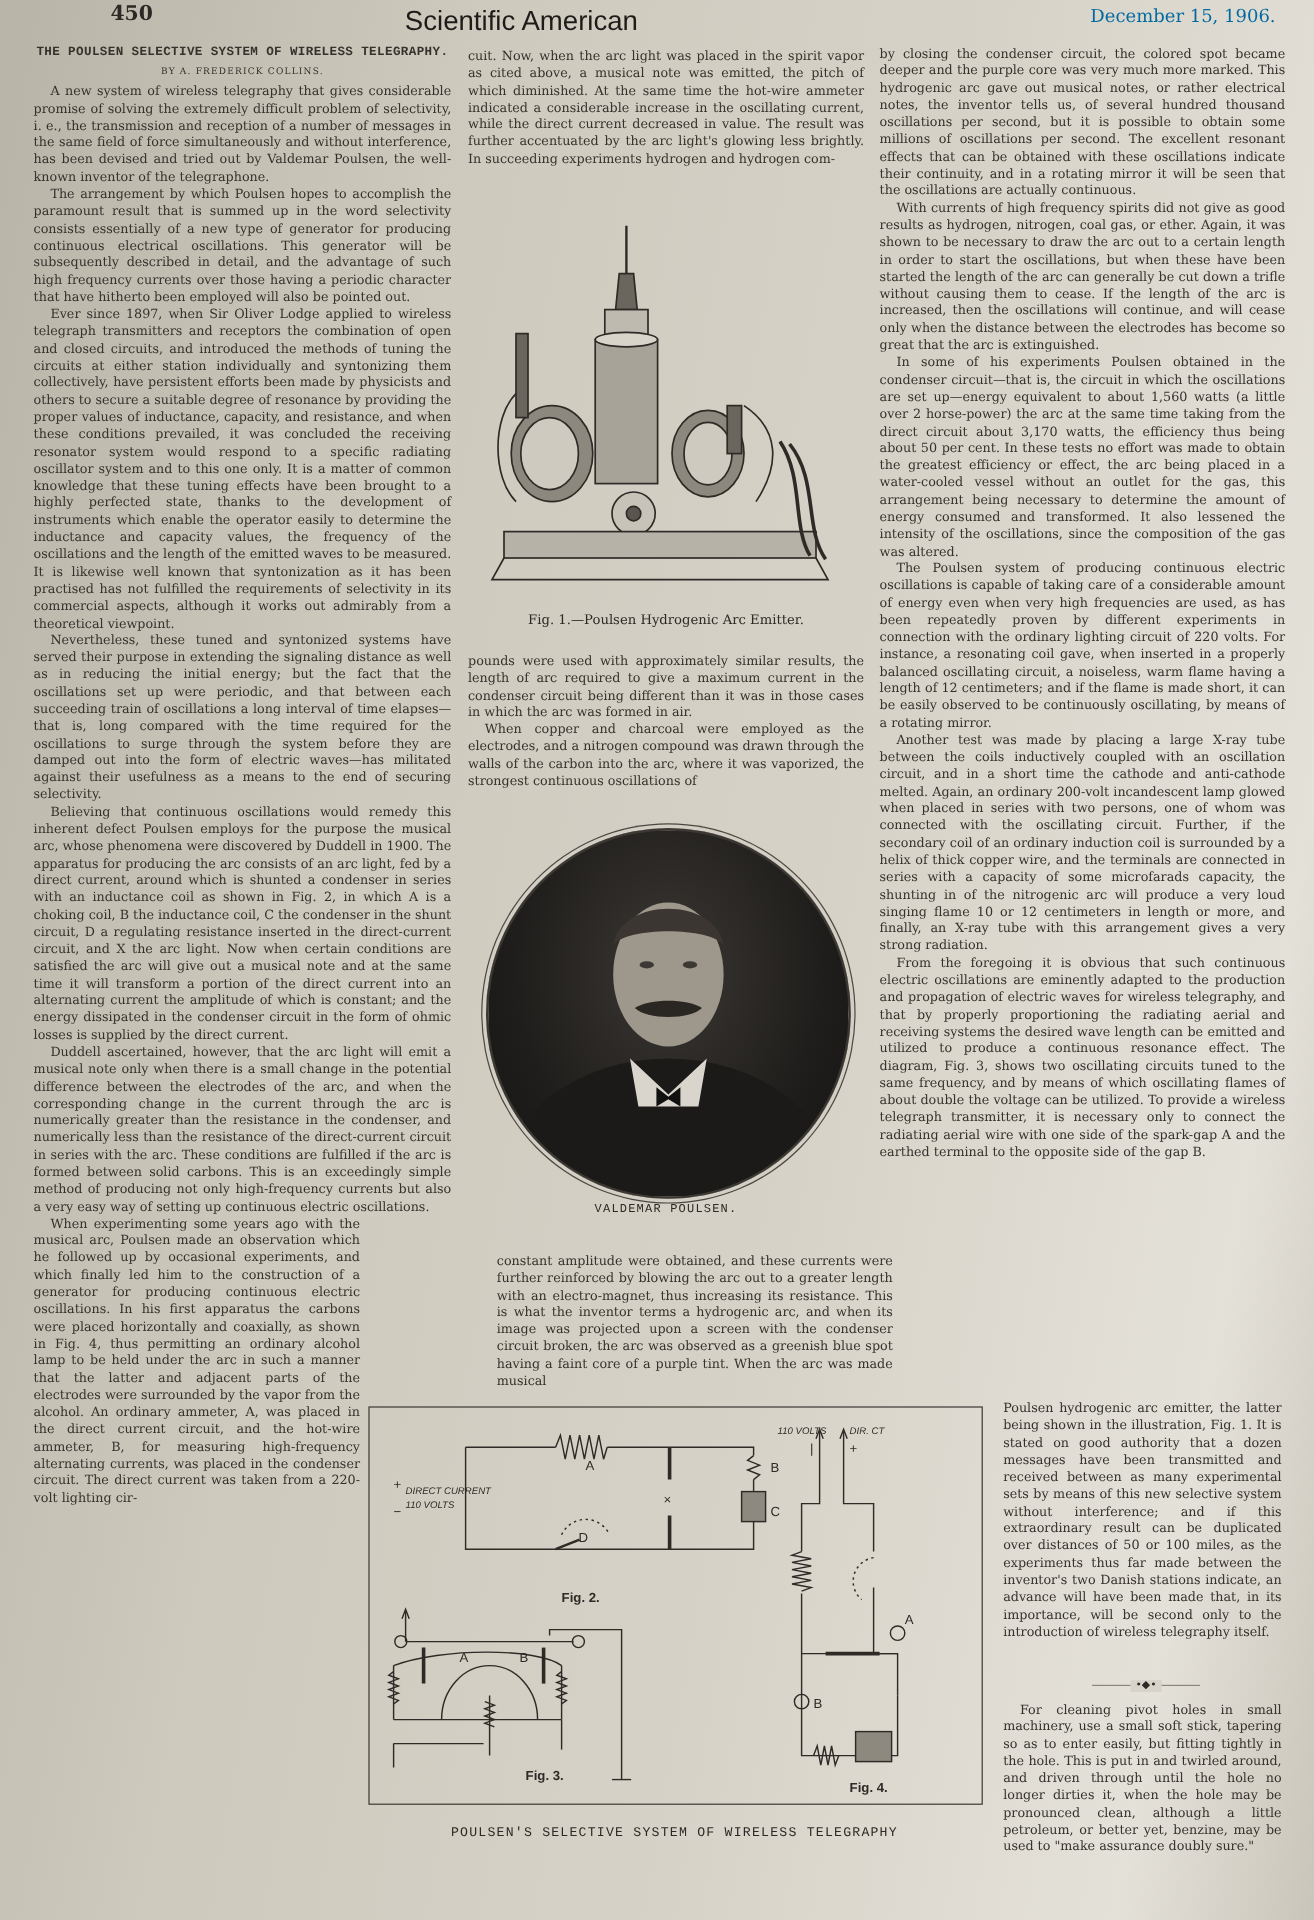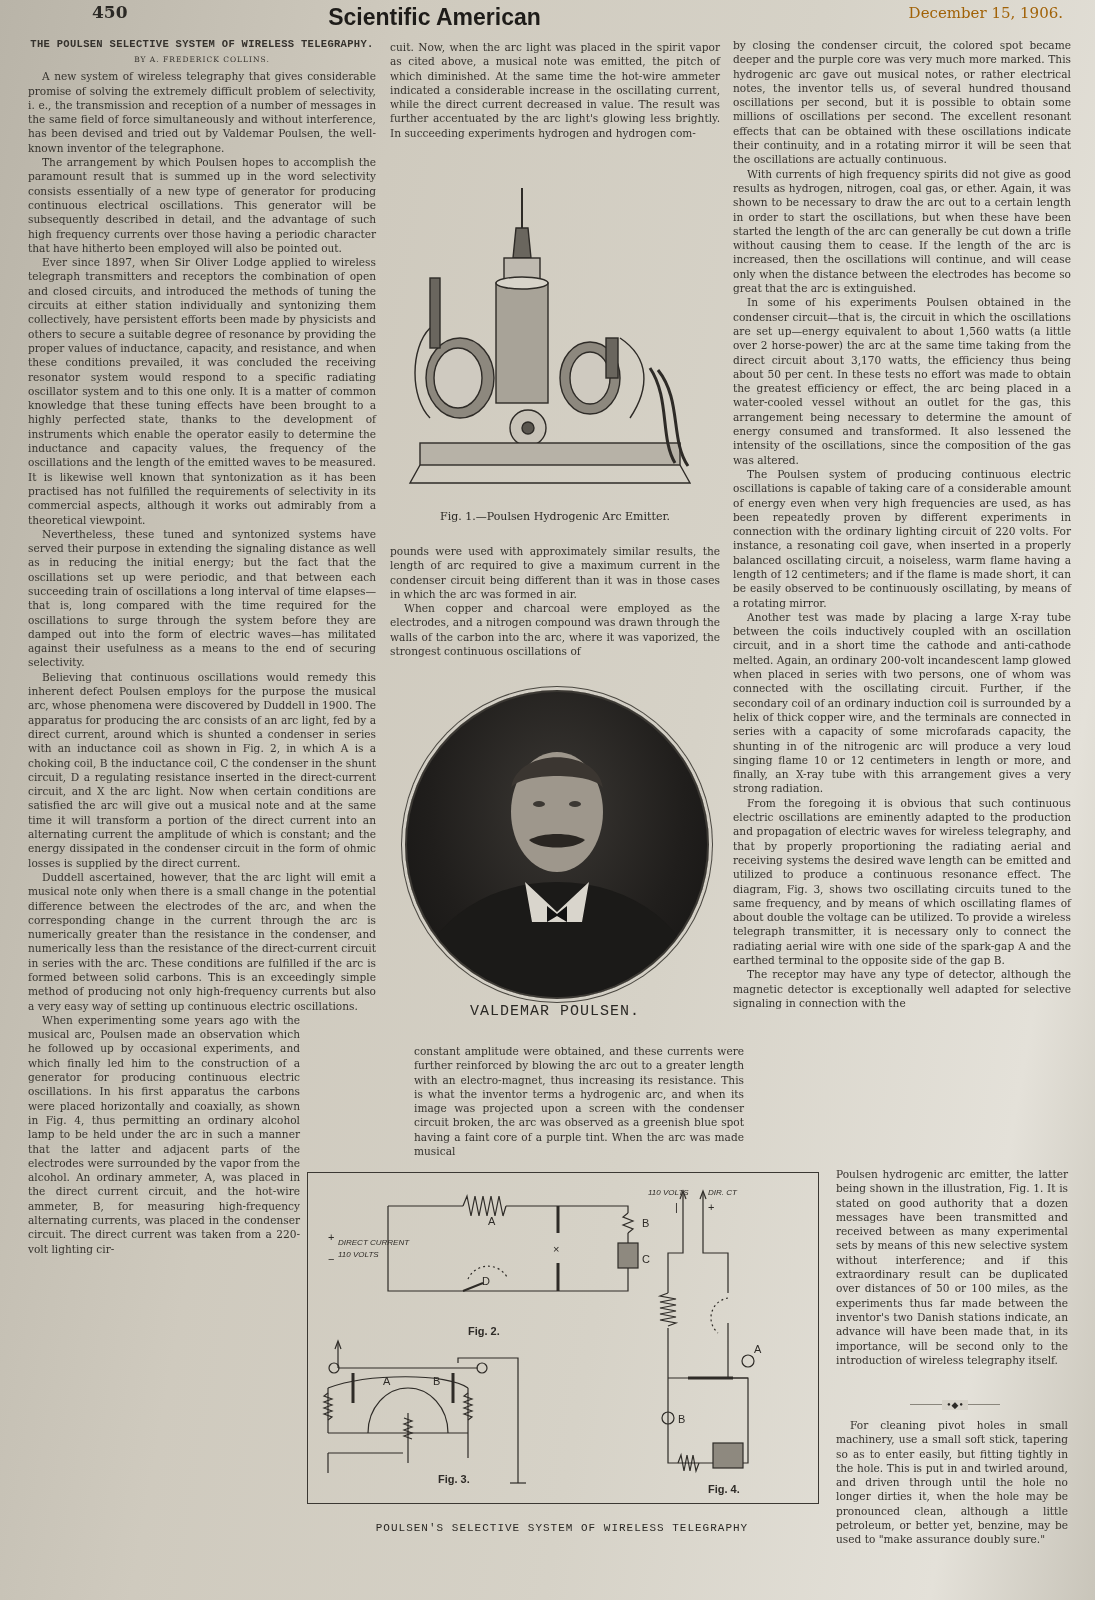--- a/index.html
+++ b/index.html
@@ -4,41 +4,41 @@
 <style>
   html, body { margin:0; padding:0; }
   body {
     width:1095px; height:1600px; overflow:hidden;
     background: linear-gradient(100deg, #b9b4a8 0%, #cfcabe 30%, #d6d2c7 60%, #e4e1d9 88%, #c9c5ba 100%);
     font-family: "DejaVu Serif", "Liberation Serif", serif;
     color:#2b2925; position:relative;
   }
   .page-number { position:absolute; left:44px; top:2px; font-size:17px; font-weight:bold;margin-left:48px; }
   .masthead { position:absolute; left:0; width:869px; top:4px; text-align:center;
-    font-family:"Liberation Sans","DejaVu Sans",sans-serif; font-weight:bold; font-size:23px; color:#1e1c19; }
-  .issue-date { position:absolute; right:32px; top:4px; font-size:15px; color:#a16207; }
+    font-family:"Liberation Sans","DejaVu Sans",sans-serif; font-weight:normal; font-size:23px; color:#1e1c19; }
+  .issue-date { position:absolute; right:32px; top:4px; font-size:15px; color:#0369a1; }
   .col { position:absolute; font-size:10.6px; line-height:14.3px; text-align:justify; color:#35322d; }
   .col p { margin:0; text-indent:14px; }
   .col-1 { left:28px; top:38px; width:348px; }
   .col-2 { left:390px; top:40px; width:330px; }
   .col-2b { left:390px; top:544px; width:330px; }
   .col-2c { left:390px; top:1044px; width:330px;margin-left:24px; }
   .col-3 { left:733px; top:38px; width:338px; }
   .col-3b { left:836px; top:1167px; width:232px; }
   .col-3c { left:836px; top:1418px; width:232px; }
   .headline { text-align:center; font-family:"Liberation Mono","DejaVu Sans Mono",monospace; font-weight:bold;
     font-size:10.5px; letter-spacing:0.3px; line-height:13px; margin-bottom:2px; }
   .byline { text-align:center; font-size:7.5px; letter-spacing:1px; margin-bottom:2px; }
   .figure { position:absolute; }
   .fig1 { left:400px; top:188px; width:305px; height:300px; }
   .caption { position:absolute; font-weight:normal; font-size:11px; text-align:center; }
   .fig1-caption { left:390px; top:510px; width:330px; }
   .portrait-frame { position:absolute; left:405px; top:690px; width:300px; height:305px; border-radius:50%;
     border:2px solid #3b3833; box-shadow:0 0 0 3px #d3cfc5, 0 0 0 4px #4a4740; background:radial-gradient(ellipse at 50% 38%, #3a3733 0%, #201e1c 60%, #141312 100%); overflow:hidden; }
-  .portrait-caption { left:400px; top:1003px; width:310px; font-size:15px; letter-spacing:1px; font-family:"Liberation Mono","DejaVu Sans Mono",monospace; }
+  .portrait-caption { left:400px; top:1003px; width:310px; font-size:10px; letter-spacing:1px; font-family:"Liberation Mono","DejaVu Sans Mono",monospace; }
   .diagram-box { position:absolute; left:307px; top:1172px; width:510px; height:330px; border:1.5px solid #3b3833; }
   .diagram-caption { left:307px; top:1522px; width:510px; font-size:11px; letter-spacing:1px; font-family:"Liberation Mono","DejaVu Sans Mono",monospace; }
   .ornament { position:absolute; left:910px; top:1404px; width:90px; border-top:1px solid #8a867c; text-align:center; font-size:9px; line-height:2px; }
   svg text { font-family:"Liberation Sans","DejaVu Sans",sans-serif; }
 </style>
 </head>
 <body>
 
 <div class="page-number">450</div>
 <div class="masthead">Scientific American</div>
@@ -110,21 +110,20 @@
   <p style="text-indent:0">constant amplitude were obtained, and these currents were further reinforced by blowing the arc out to a greater length with an electro-magnet, thus increasing its resistance. This is what the inventor terms a hydrogenic arc, and when its image was projected upon a screen with the condenser circuit broken, the arc was observed as a greenish blue spot having a faint core of a purple tint. When the arc was made musical</p>
 </div>
 
 <div class="col col-3">
   <p style="text-indent:0">by closing the condenser circuit, the colored spot became deeper and the purple core was very much more marked. This hydrogenic arc gave out musical notes, or rather electrical notes, the inventor tells us, of several hundred thousand oscillations per second, but it is possible to obtain some millions of oscillations per second. The excellent resonant effects that can be obtained with these oscillations indicate their continuity, and in a rotating mirror it will be seen that the oscillations are actually continuous.</p>
   <p>With currents of high frequency spirits did not give as good results as hydrogen, nitrogen, coal gas, or ether. Again, it was shown to be necessary to draw the arc out to a certain length in order to start the oscillations, but when these have been started the length of the arc can generally be cut down a trifle without causing them to cease. If the length of the arc is increased, then the oscillations will continue, and will cease only when the distance between the electrodes has become so great that the arc is extinguished.</p>
   <p>In some of his experiments Poulsen obtained in the condenser circuit—that is, the circuit in which the oscillations are set up—energy equivalent to about 1,560 watts (a little over 2 horse-power) the arc at the same time taking from the direct circuit about 3,170 watts, the efficiency thus being about 50 per cent. In these tests no effort was made to obtain the greatest efficiency or effect, the arc being placed in a water-cooled vessel without an outlet for the gas, this arrangement being necessary to determine the amount of energy consumed and transformed. It also lessened the intensity of the oscillations, since the composition of the gas was altered.</p>
   <p>The Poulsen system of producing continuous electric oscillations is capable of taking care of a considerable amount of energy even when very high frequencies are used, as has been repeatedly proven by different experiments in connection with the ordinary lighting circuit of 220 volts. For instance, a resonating coil gave, when inserted in a properly balanced oscillating circuit, a noiseless, warm flame having a length of 12 centimeters; and if the flame is made short, it can be easily observed to be continuously oscillating, by means of a rotating mirror.</p>
   <p>Another test was made by placing a large X-ray tube between the coils inductively coupled with an oscillation circuit, and in a short time the cathode and anti-cathode melted. Again, an ordinary 200-volt incandescent lamp glowed when placed in series with two persons, one of whom was connected with the oscillating circuit. Further, if the secondary coil of an ordinary induction coil is surrounded by a helix of thick copper wire, and the terminals are connected in series with a capacity of some microfarads capacity, the shunting in of the nitrogenic arc will produce a very loud singing flame 10 or 12 centimeters in length or more, and finally, an X-ray tube with this arrangement gives a very strong radiation.</p>
   <p>From the foregoing it is obvious that such continuous electric oscillations are eminently adapted to the production and propagation of electric waves for wireless telegraphy, and that by properly proportioning the radiating aerial and receiving systems the desired wave length can be emitted and utilized to produce a continuous resonance effect. The diagram, Fig. 3, shows two oscillating circuits tuned to the same frequency, and by means of which oscillating flames of about double the voltage can be utilized. To provide a wireless telegraph transmitter, it is necessary only to connect the radiating aerial wire with one side of the spark-gap A and the earthed terminal to the opposite side of the gap B.</p>
-  <p>The receptor may have any type of detector, although the magnetic detector is exceptionally well adapted for selective signaling in connection with the</p>
 </div>
 <div class="col col-3b">
   <p style="text-indent:0">Poulsen hydrogenic arc emitter, the latter being shown in the illustration, Fig. 1. It is stated on good authority that a dozen messages have been transmitted and received between as many experimental sets by means of this new selective system without interference; and if this extraordinary result can be duplicated over distances of 50 or 100 miles, as the experiments thus far made between the inventor's two Danish stations indicate, an advance will have been made that, in its importance, will be second only to the introduction of wireless telegraphy itself.</p>
 </div>
 
 <div class="ornament"><span style="background:#d7d3c9;padding:0 4px;position:relative;top:-1px">•◆•</span></div>
 <div class="col col-3c">
   <p>For cleaning pivot holes in small machinery, use a small soft stick, tapering so as to enter easily, but fitting tightly in the hole. This is put in and twirled around, and driven through until the hole no longer dirties it, when the hole may be pronounced clean, although a little petroleum, or better yet, benzine, may be used to "make assurance doubly sure."</p>
 </div>
 

